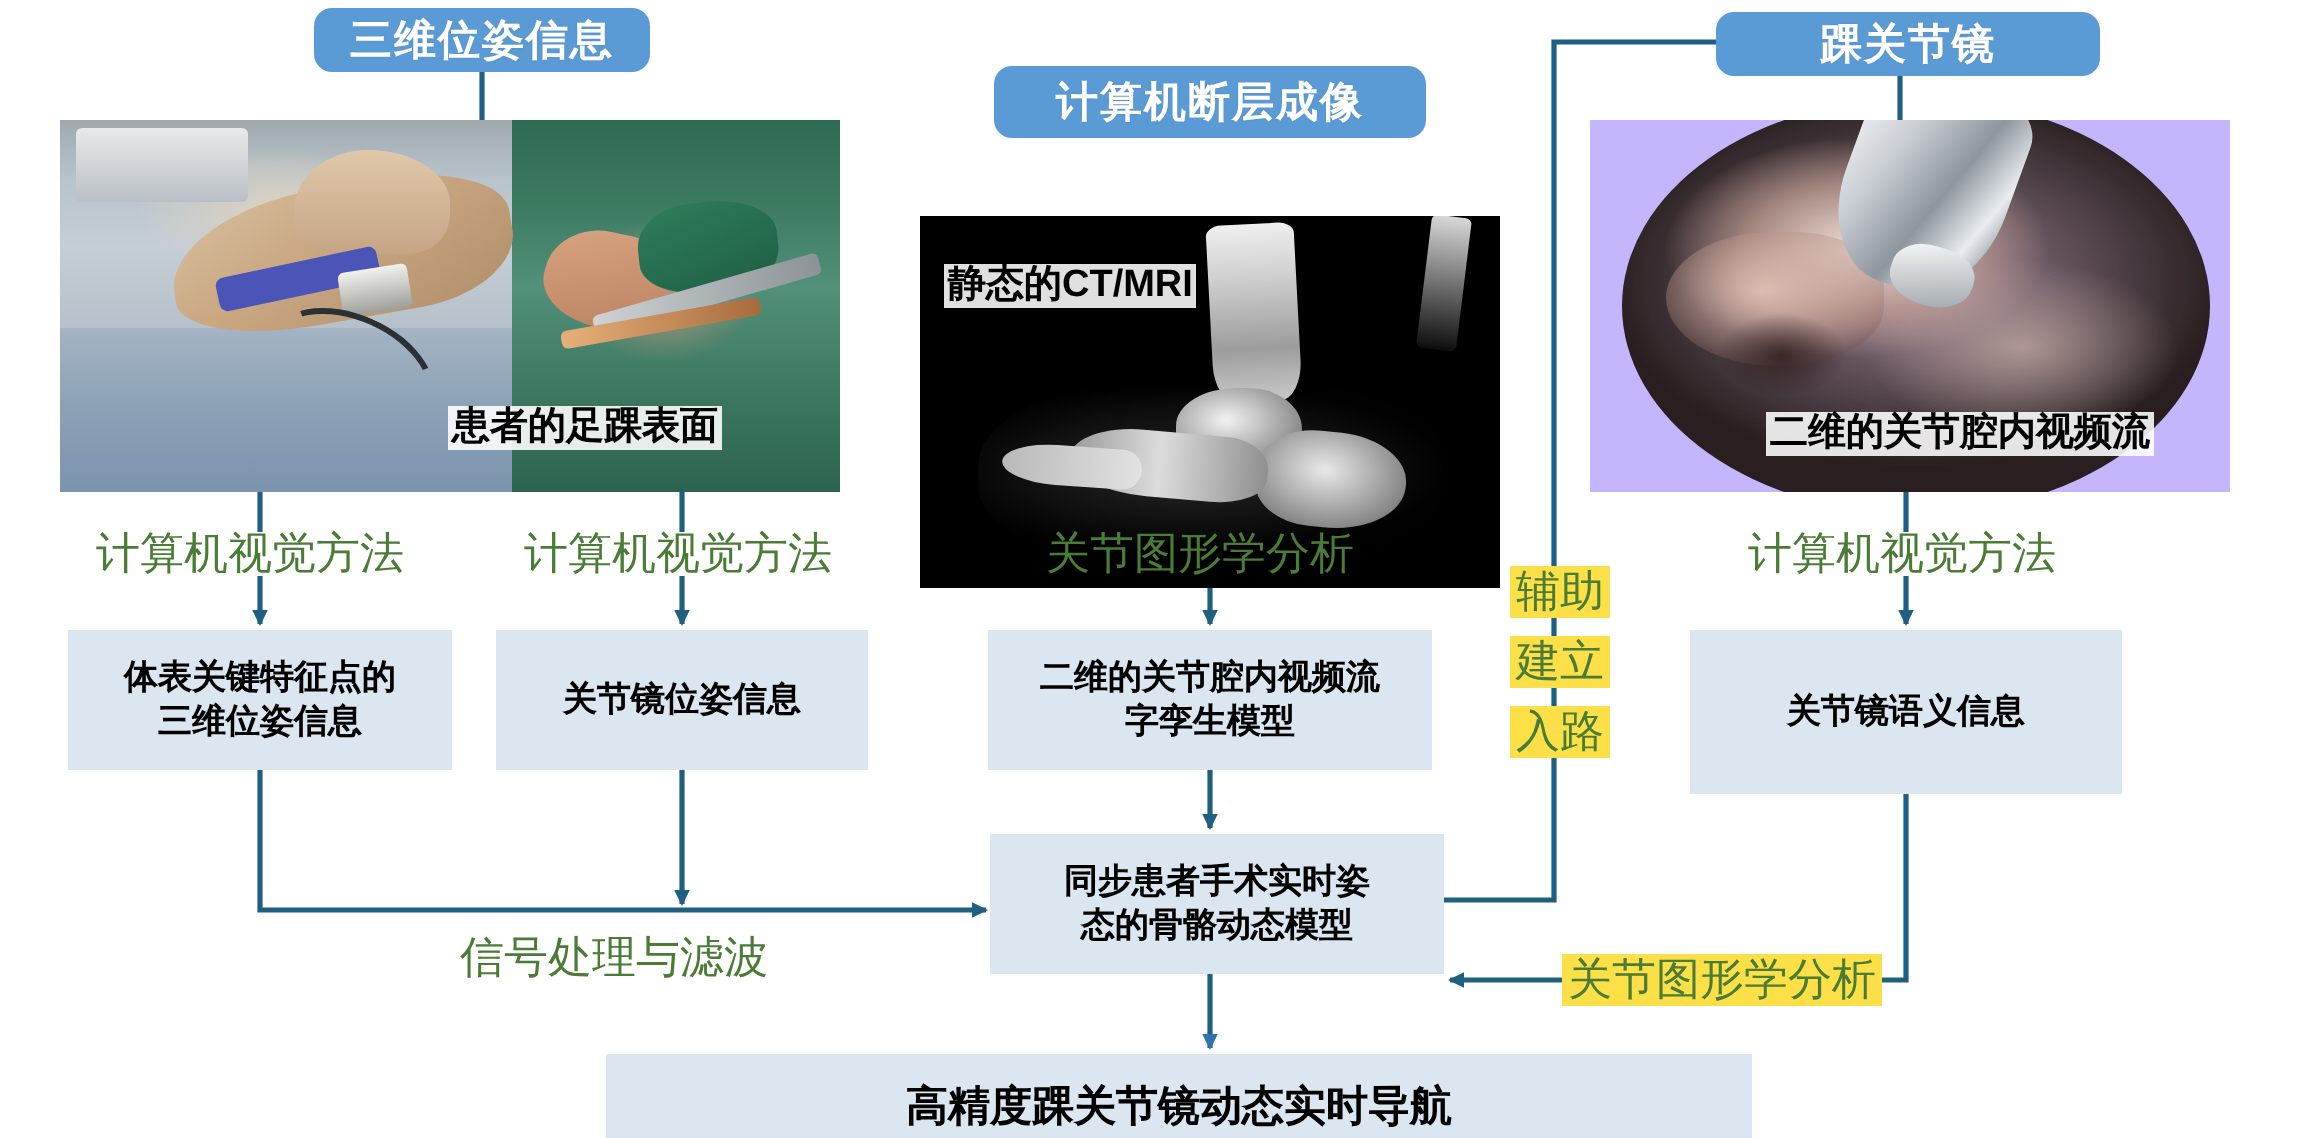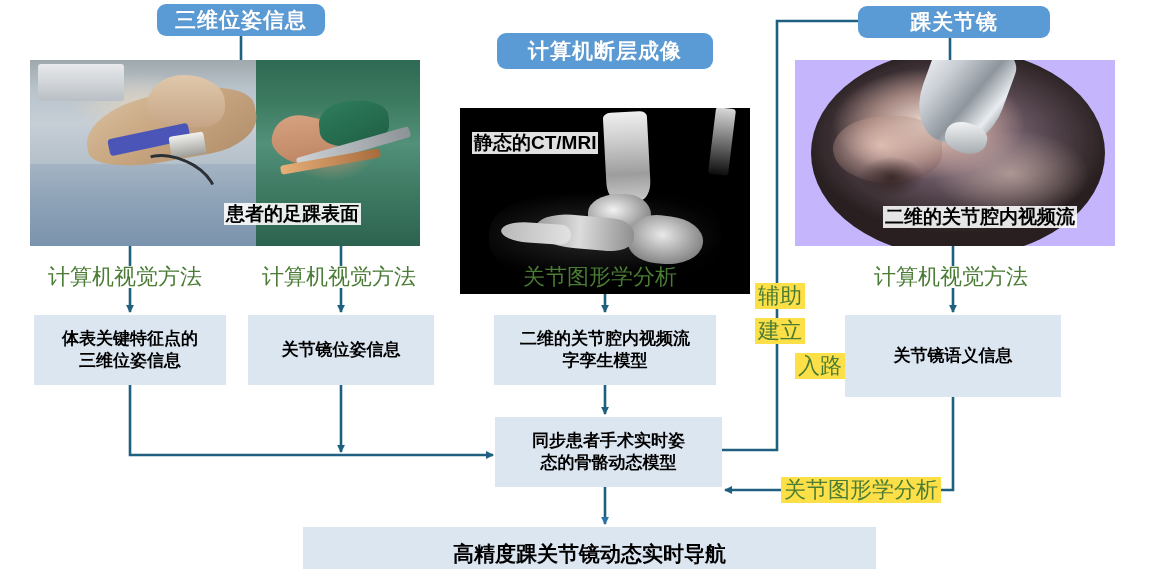--- a/index.html
+++ b/index.html
@@ -365,22 +365,23 @@
   <div class="glabel" style="left:48px; top:264px;">计算机视觉方法</div>
 
   <div class="glabel" style="left:262px; top:264px;">计算机视觉方法</div>
 
   <div class="glabel" style="left:523px; top:264px;">关节图形学分析</div>
 
   <div class="glabel" style="left:874px; top:264px;">计算机视觉方法</div>
 
   <div class="glabel vert boxed" style="left:755px; top:283px;">辅助</div>
   <div class="glabel vert boxed" style="left:755px; top:318px;">建立</div>
-  <div class="glabel vert boxed" style="left:755px; top:353px;margin-left:40px;">入路</div>
-
+  <div class="glabel vert boxed" style="left:755px; top:353px;">入路</div>
+
+  <div class="glabel" style="left:230px; top:466px;">信号处理与滤波</div>
 
   <div class="glabel boxed" style="left:781px; top:477px;">关节图形学分析</div>
 
   <div class="pbox" style="left:248px; top:315px; width:186px; height:70px;">
     <div>关节镜位姿信息</div>
   </div>
 
   <div class="pbox" style="left:34px; top:315px; width:192px; height:70px;">
     <div>
       <div>体表关键特征点的</div>

